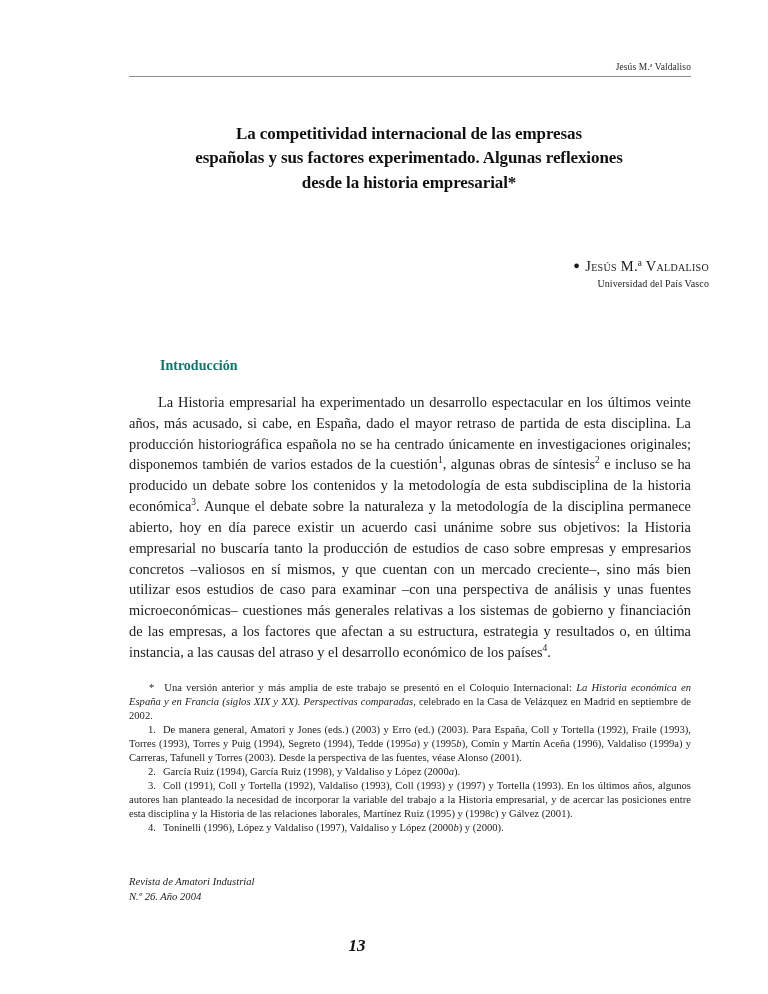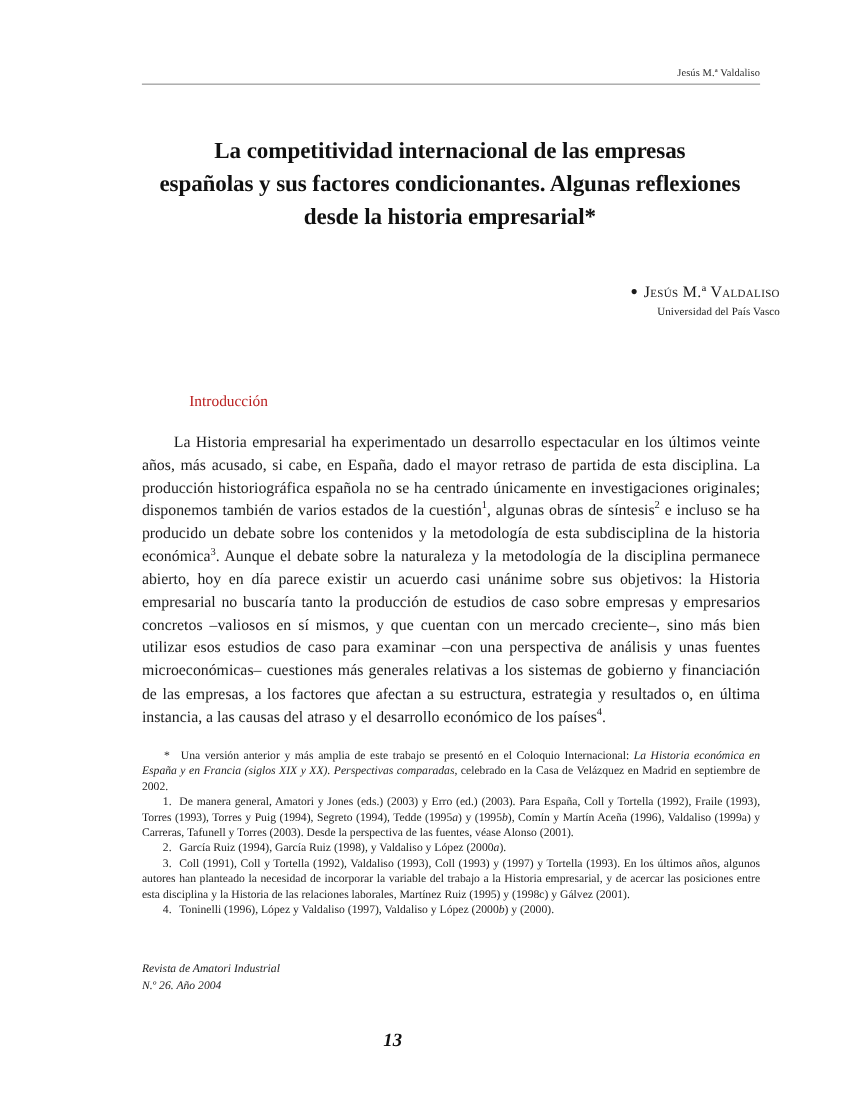--- a/index.html
+++ b/index.html
@@ -44,21 +44,21 @@
 
   
   .title-block {
     position: absolute;
     left: 84px;
     top: 122px;
     width: 600px;
     text-align: center;
   }
   .article-title {
-    font-size: 21px;
+    font-size: 17px;
     font-weight: bold;
     line-height: 1.43;
     letter-spacing: -0.1px;
     margin: 0;
     color: #111;
   }
 
   
   .author-block {
     position: absolute;
@@ -84,25 +84,25 @@
   .author-affiliation {
     font-size: 10px;
     margin-top: 3px;
     color: #222;
     letter-spacing: 0.1px;
   }
 
   
   .section-heading {
     position: absolute;
-    left: 147px;
+    left: 135px;
     top: 358px;
     font-size: 14px;
-    font-weight: normal;
-    color: #b91c1c;
+    font-weight: bold;
+    color: #0f766e;
   }
   .body-block {
     position: absolute;
     left: 104px;
     top: 392px;
     width: 562px;
   }
   .body-par {
     margin: 0;
     font-size: 14.4px;
@@ -172,21 +172,21 @@
 <body>
 
 <div class="page">
 
   <div class="running-head">
     <div class="running-head-text">Jesús M.ª Valdaliso</div>
     <div class="running-head-rule"></div>
   </div>
 
   <div class="title-block">
-    <h1 class="article-title"><span>La competitividad internacional de las empresas</span><br><span>españolas y sus factores condicionantes. Algunas reflexiones</span><br><span>desde la historia empresarial*</span></h1>
+    <h1 class="article-title"><span>La competitividad internacional de las empresas</span><br><span>españolas y sus factores experimentado. Algunas reflexiones</span><br><span>desde la historia empresarial*</span></h1>
   </div>
 
   <div class="author-block">
     <div class="author-line"><span class="author-bullet">●</span><span class="author-name">Jesús M.ª Valdaliso</span></div>
     <div class="author-affiliation">Universidad del País Vasco</div>
   </div>
 
   <div class="section-heading">Introducción</div>
 
   <div class="body-block">

